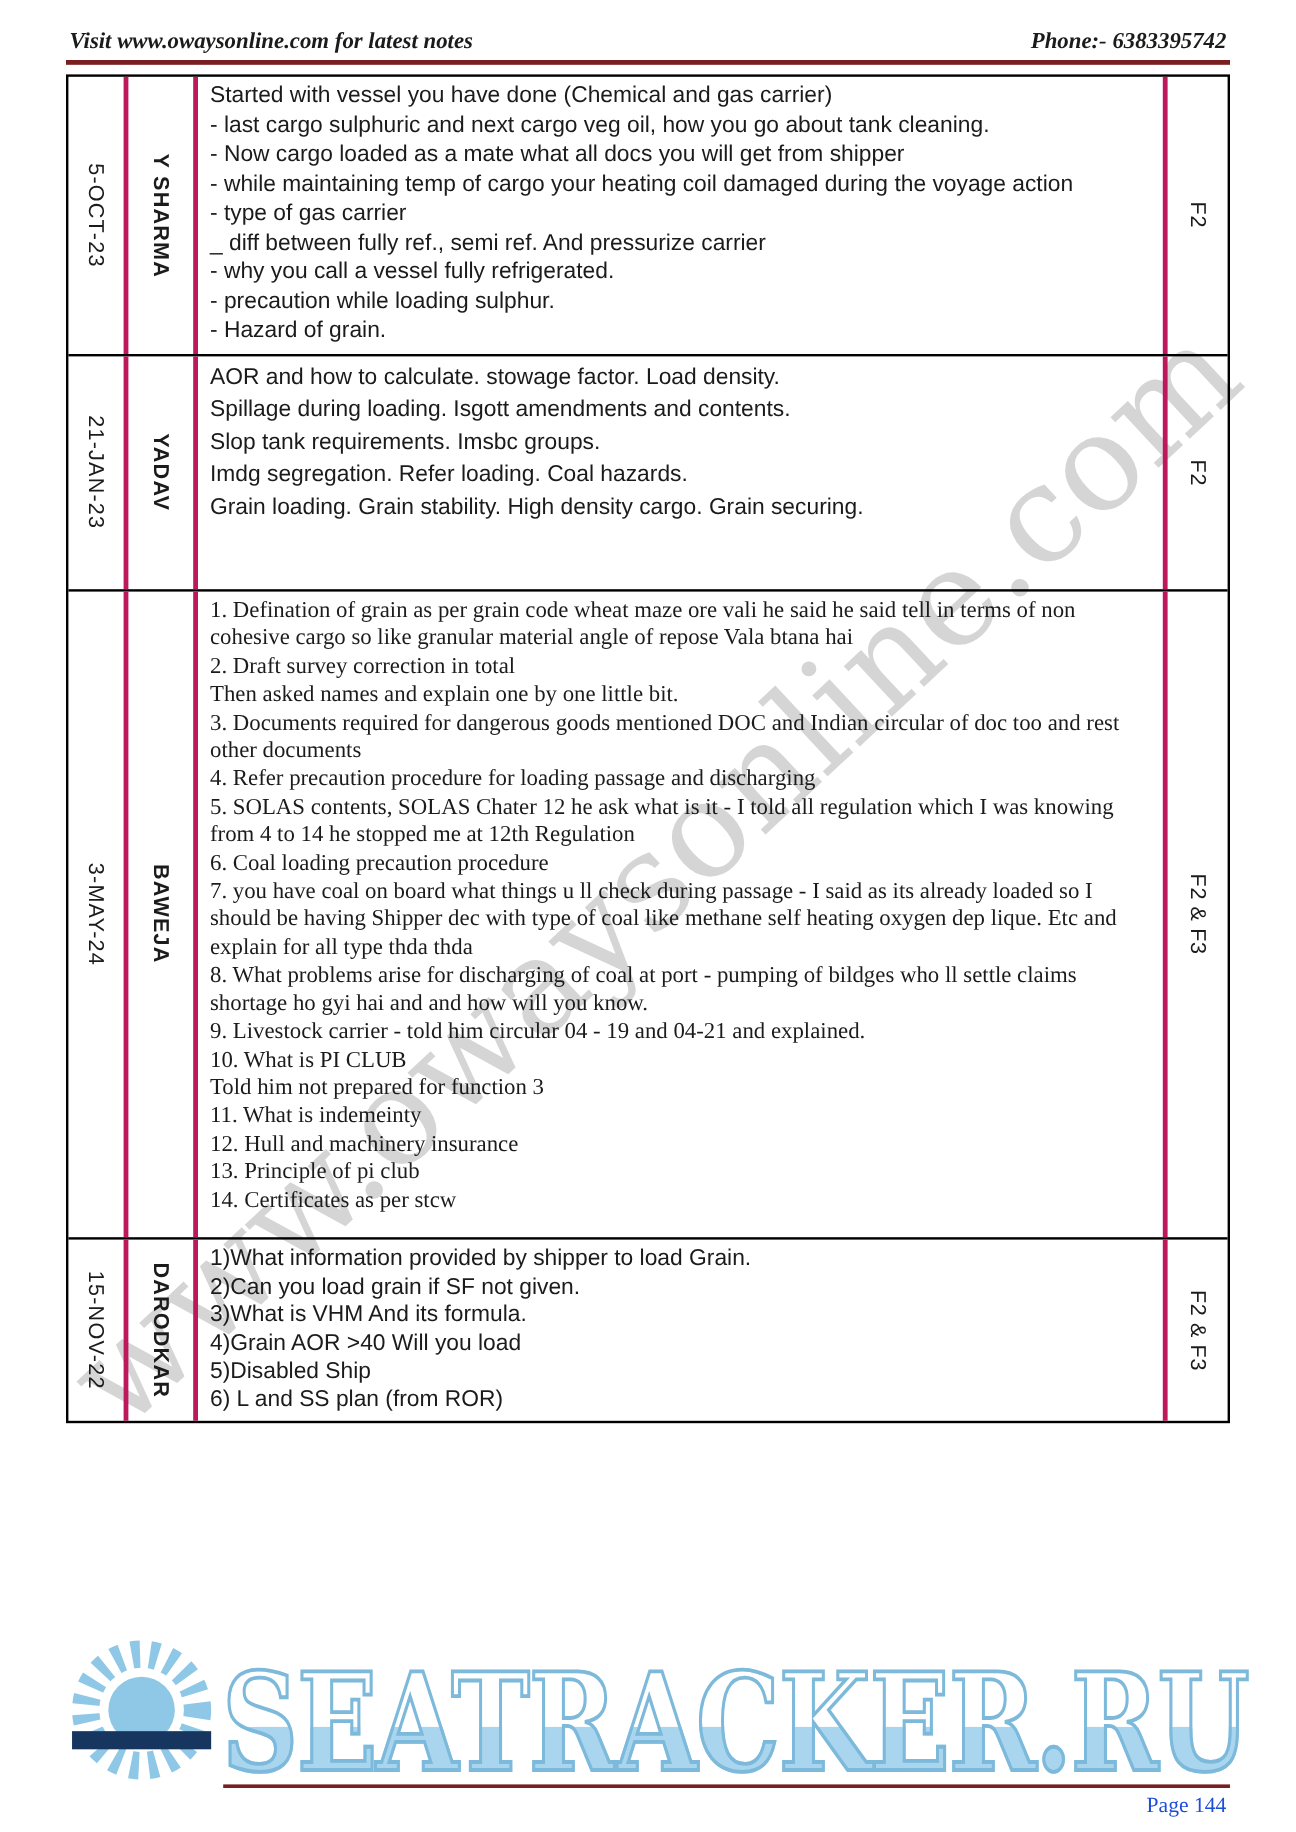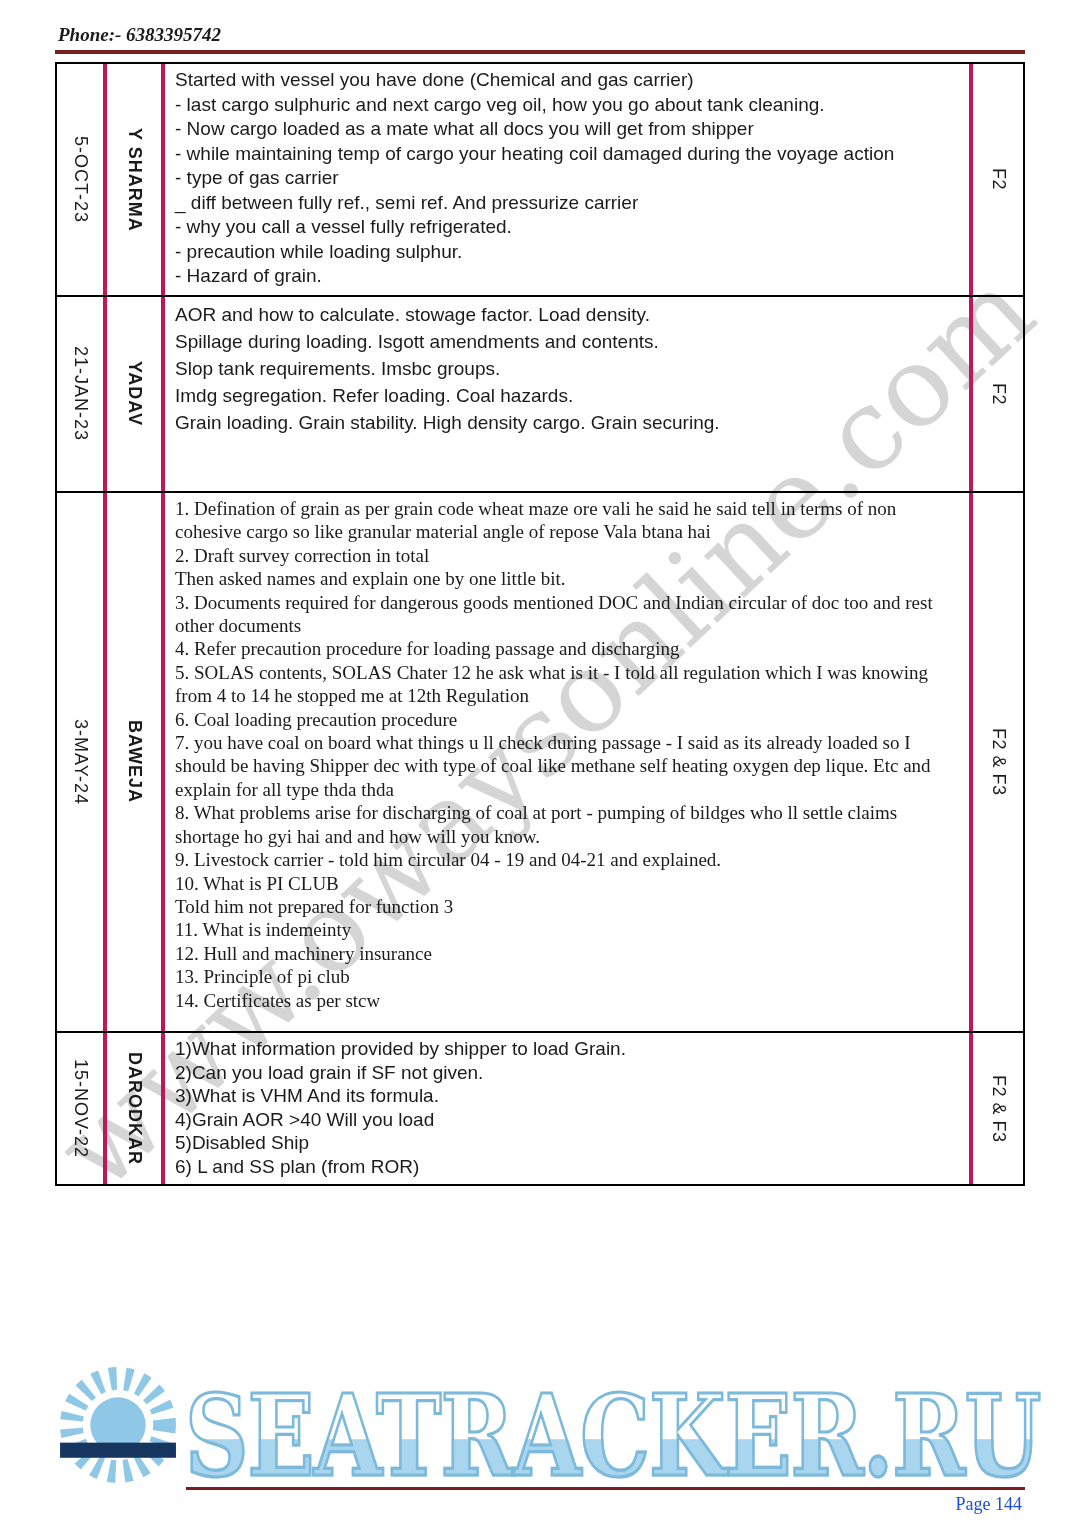--- a/index.html
+++ b/index.html
@@ -108,20 +108,21 @@
   .page-number {
     position:absolute; right:58px; top:1494px;
     font-family:"Liberation Serif", serif;
     font-size:18px; color:#1d4ed8; z-index:2;
   }
 </style>
 </head>
 <body>
 
 <div class="doc-header">
+  <span>Visit www.owaysonline.com for latest notes</span>
   <span>Phone:- 6383395742</span>
 </div>
 <div class="header-rule"></div>
 
 <div class="watermark">www.owaysonline.com</div>
 
 <div class="exam-table">
 
   <div class="t-row row-1">
     <div class="cell date-cell">

